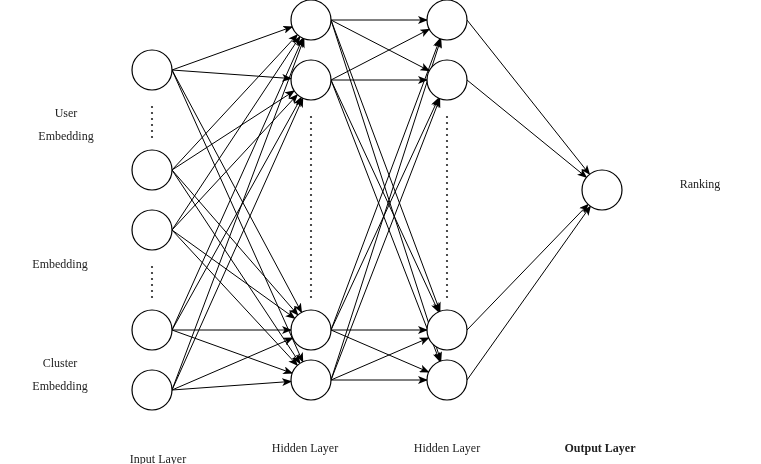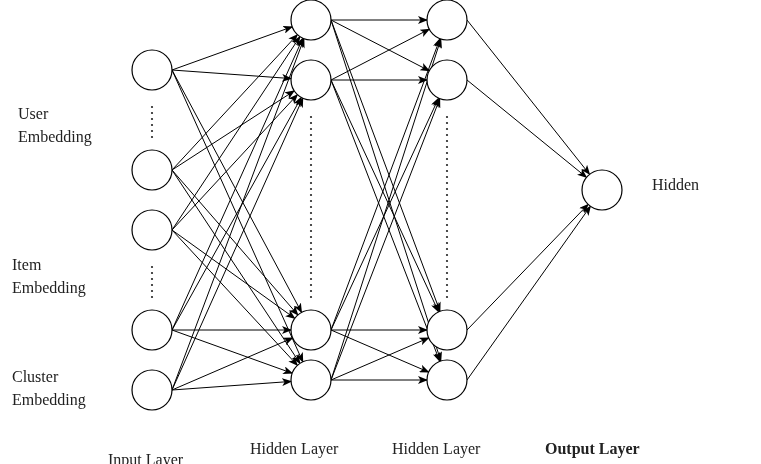--- a/index.html
+++ b/index.html
@@ -1,22 +1,23 @@
 <!DOCTYPE html>
 <html><head>
 <meta charset="utf-8">
 <style>
   html, body { margin: 0; padding: 0; background: #ffffff; }
   body { width: 761px; height: 464px; position: relative; overflow: hidden; }
   svg { position: absolute; left: 0; top: 0; }
   .label {
     position: absolute;
     font-family: "Liberation Serif", "DejaVu Serif", serif;
-    font-size: 16px;
+    font-size: 12px;
     color: #222;
+    text-align: center;
     line-height: 23px;
     white-space: nowrap;
   }
 </style>
 </head>
 <body>
 
 <svg id="net" width="761" height="464" viewBox="0 0 761 464">
   <defs>
     <marker id="arr" markerWidth="10" markerHeight="8" refX="9" refY="4" orient="auto" markerUnits="userSpaceOnUse">
@@ -157,27 +158,26 @@
       <circle cx="447" cy="380" r="20" fill="#fff" stroke="#000000" stroke-width="1.2"></circle>
       <circle cx="602" cy="190" r="20" fill="#fff" stroke="#000000" stroke-width="1.2"></circle>
     </g>
 </svg>
 
 <div class="label" style="left:18px; top:102px; width:96px;">
   <div>User</div>
   <div>Embedding</div>
 </div>
 <div class="label" style="left:12px; top:253px; width:96px;">
-  <div>Item</div>
   <div>Embedding</div>
 </div>
-<div class="label" style="left:12px; top:365px; width:96px;">
+<div class="label" style="left:12px; top:352px; width:96px;">
   <div>Cluster</div>
   <div>Embedding</div>
 </div>
 <div class="label" style="left:652px; top:173px; width:96px;">
-  <div>Hidden</div>
+  <div>Ranking</div>
 </div>
 
 <div class="label" style="left:108px; top:448px; width:100px;">Input Layer</div>
 <div class="label" style="left:250px; top:437px; width:110px;">Hidden Layer</div>
 <div class="label" style="left:392px; top:437px; width:110px;">Hidden Layer</div>
 <div class="label" style="left:545px; top:437px; width:110px;font-weight:bold;">Output Layer</div>
 
 </body></html>

